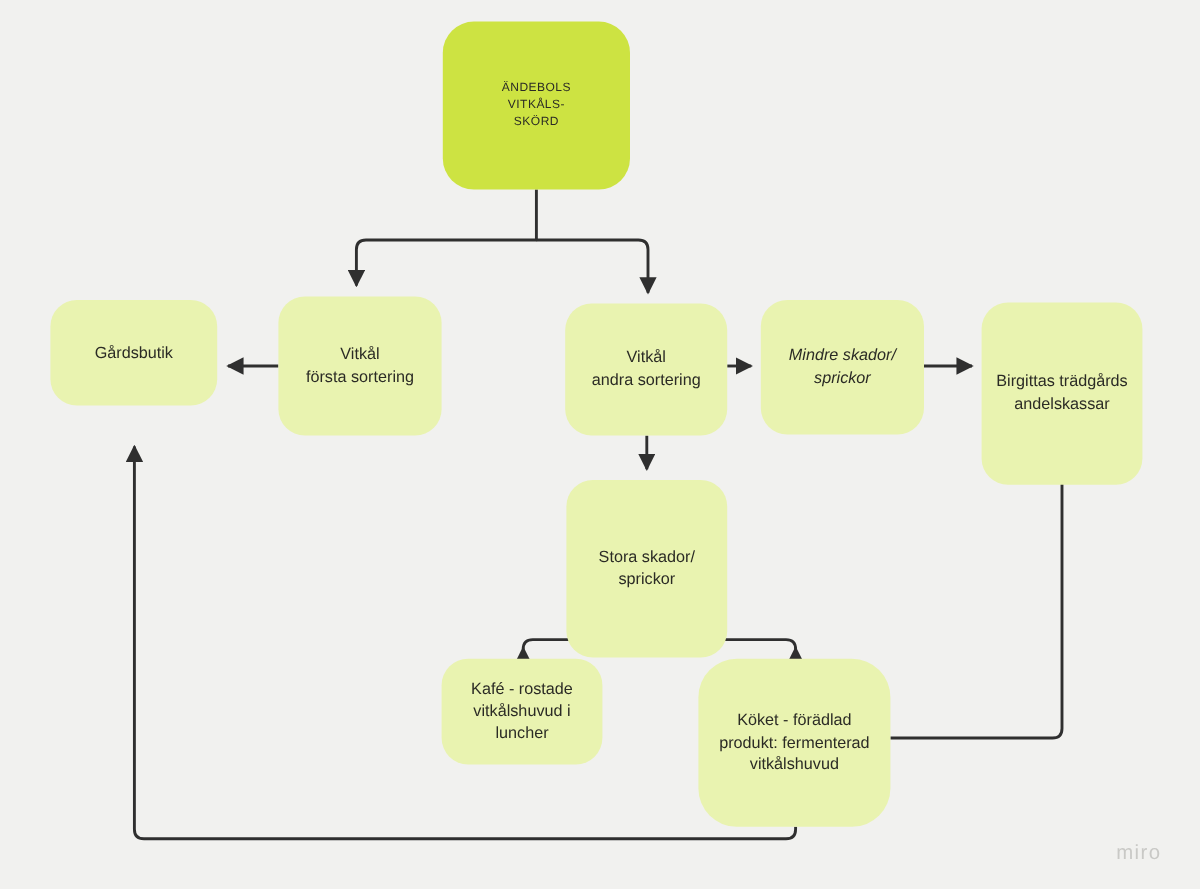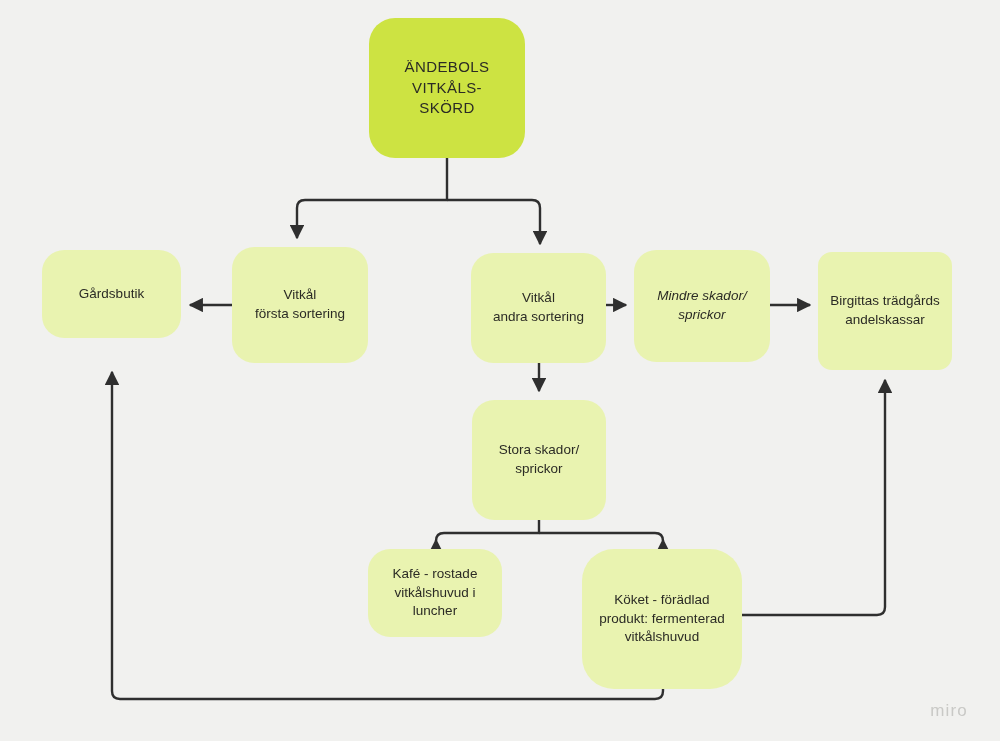--- a/index.html
+++ b/index.html
@@ -37,21 +37,21 @@
     text-align: center;
     color: #2b2b25;
     border-radius: 22px;
     line-height: 1.38;
     padding: 6px 10px;
     white-space: pre-line;
     z-index: 2;
   }
   .node.root {
     background: #cde342;
-    font-size: 15px;
+    font-size: 10px;
     letter-spacing: 0.4px;
     border-radius: 26px;
   }
   .node.leaf {
     background: #e9f3b0;
     font-size: 13.5px;
   }
   .watermark {
     position: absolute;
     right: 32px;
@@ -117,26 +117,26 @@
   <div class="node leaf" style="left:471px; top:253px; width:135px; height:110px;">
     <span>Vitkål
 andra sortering</span>
   </div>
 
   <div class="node leaf" style="left:634px; top:250px; width:136px; height:112px;font-style:italic;">
     <span>Mindre skador/
 sprickor</span>
   </div>
 
-  <div class="node leaf" style="left:818px; top:252px; width:134px; height:118px;border-radius:14px;">
+  <div class="node leaf" style="left:818px; top:252px; width:134px; height:152px;">
     <span>Birgittas trädgårds
 andelskassar</span>
   </div>
 
-  <div class="node leaf" style="left:472px; top:400px; width:134px; height:120px;">
+  <div class="node leaf" style="left:472px; top:400px; width:134px; height:148px;">
     <span>Stora skador/
 sprickor</span>
   </div>
 
   <div class="node leaf" style="left:368px; top:549px; width:134px; height:88px;">
     <span>Kafé - rostade
 vitkålshuvud i
 luncher</span>
   </div>
 

